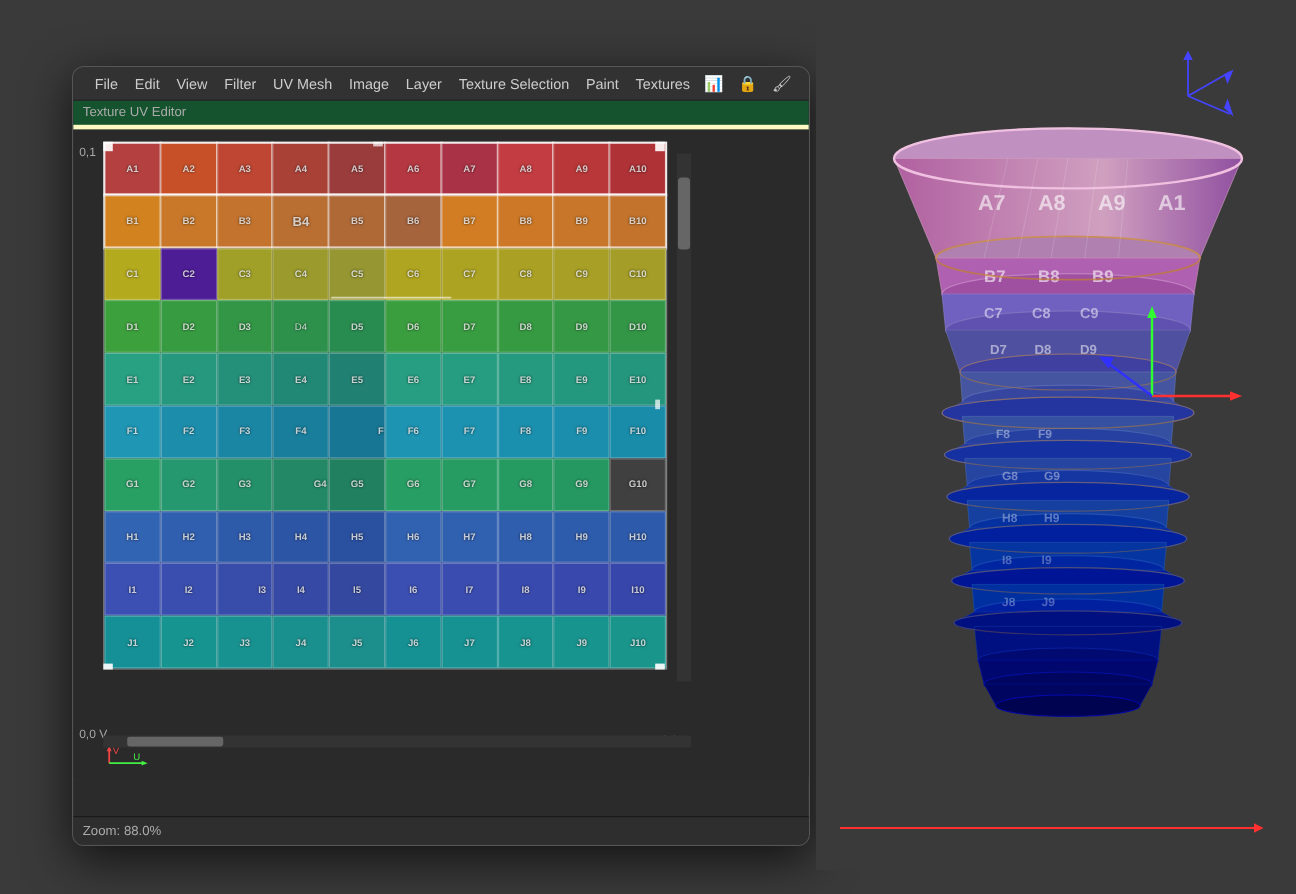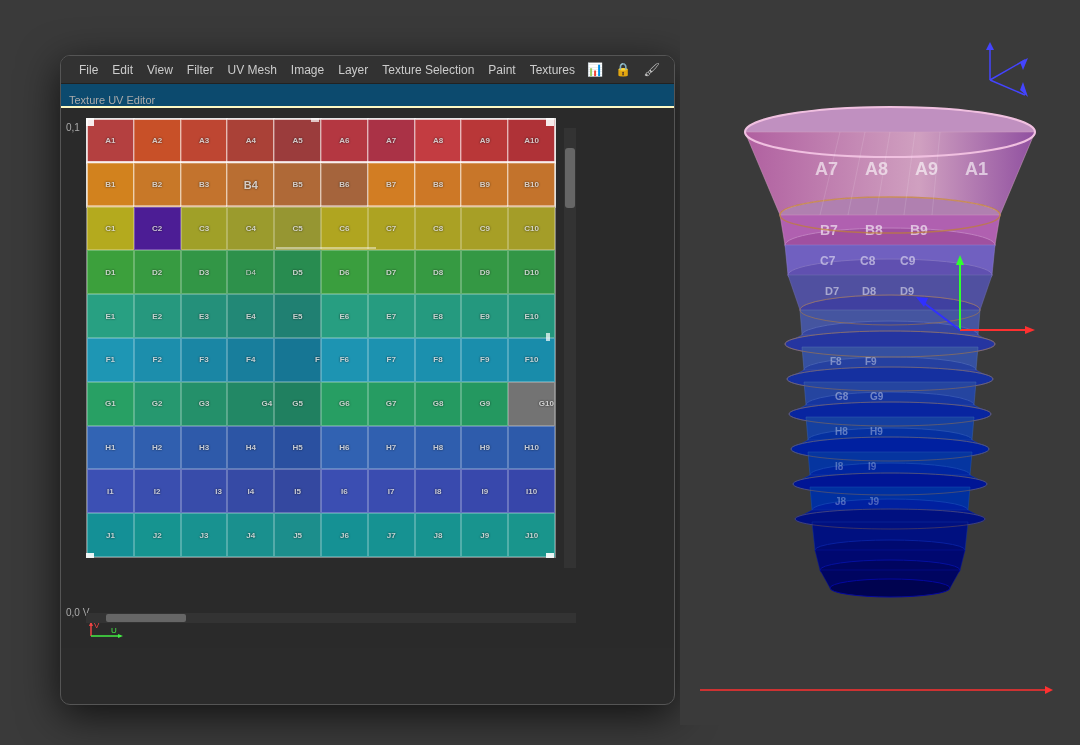--- a/index.html
+++ b/index.html
@@ -100,26 +100,26 @@
     }
     .menu-icon-btn {
       color: #ccc;
       font-size: 13px;
       cursor: pointer;
       padding: 2px 4px;
     }
 
     
     .sub-header {
-      background-color: #0c4a6e;
+      background-color: #14532d;
       height: 24px;
       display: flex;
-      align-items: flex-end;
+      align-items: center;
       padding: 0 8px;
-      border-bottom: 2px solid #fef9c3;
+      border-bottom: 4px solid #fef9c3;
     }
     .sub-header-text {
       color: #aaa;
       font-size: 11px;
     }
 
     
     .uv-area {
       position: relative;
       width: 100%;
@@ -473,21 +473,21 @@
           </div>
           <div class="uv-cell" style="background-color: rgb(38, 156, 98);">
             <span style="color: rgba(255, 255, 255, 0.75); font-size: 8px; font-weight: 600; text-shadow: rgba(0, 0, 0, 0.8) 0px 0px 2px;">G7</span>
           </div>
           <div class="uv-cell" style="background-color: rgb(37, 154, 97);">
             <span style="color: rgba(255, 255, 255, 0.75); font-size: 8px; font-weight: 600; text-shadow: rgba(0, 0, 0, 0.8) 0px 0px 2px;">G8</span>
           </div>
           <div class="uv-cell" style="background-color: rgb(36, 152, 96);">
             <span style="color: rgba(255, 255, 255, 0.75); font-size: 8px; font-weight: 600; text-shadow: rgba(0, 0, 0, 0.8) 0px 0px 2px;">G9</span>
           </div>
-          <div class="uv-cell" style="background-color: #737373; justify-content: flex-end;">
+          <div class="uv-cell" style="background-color: #404040;">
             <span style="color: rgba(255, 255, 255, 0.75); font-size: 8px; font-weight: 600; text-shadow: rgba(0, 0, 0, 0.8) 0px 0px 2px;">G10</span>
           </div>
           <div class="uv-cell" style="background-color: rgb(50, 100, 180);">
             <span style="color: rgba(255, 255, 255, 0.75); font-size: 8px; font-weight: 600; text-shadow: rgba(0, 0, 0, 0.8) 0px 0px 2px;">H1</span>
           </div>
           <div class="uv-cell" style="background-color: rgb(48, 95, 175);">
             <span style="color: rgba(255, 255, 255, 0.75); font-size: 8px; font-weight: 600; text-shadow: rgba(0, 0, 0, 0.8) 0px 0px 2px;">H2</span>
           </div>
           <div class="uv-cell" style="background-color: rgb(46, 90, 170);">
             <span style="color: rgba(255, 255, 255, 0.75); font-size: 8px; font-weight: 600; text-shadow: rgba(0, 0, 0, 0.8) 0px 0px 2px;">H3</span>
@@ -616,20 +616,23 @@
         <text x="25" y="15" fill="#4e4" font-size="8">U</text>
       </svg>
     </div>
 
     <div style="position: absolute; bottom: 25px; left: 25px; width: 490px; height: 10px; background: #333;">
       <div style="position:absolute; left: 20px; top: 1px; width: 80px; height: 8px; background: #666; border-radius: 2px;"></div>
     </div>
 
   </div>
 
+  <div class="bottom-bar">
+    <span class="zoom-text">Zoom: 88.0%</span>
+  </div>
 </div>
 
 <div class="viewport-3d">
   <svg width="400" height="700" viewBox="0 0 400 700" style="position:absolute; left:20px; top:0;">
     <defs>
       <linearGradient id="screwGradTop" x1="0%" y1="0%" x2="100%" y2="0%">
         <stop offset="0%" style="stop-color:#b060a0"></stop>
         <stop offset="30%" style="stop-color:#c080b0"></stop>
         <stop offset="60%" style="stop-color:#d0a0c0"></stop>
         <stop offset="100%" style="stop-color:#9050a0"></stop>

